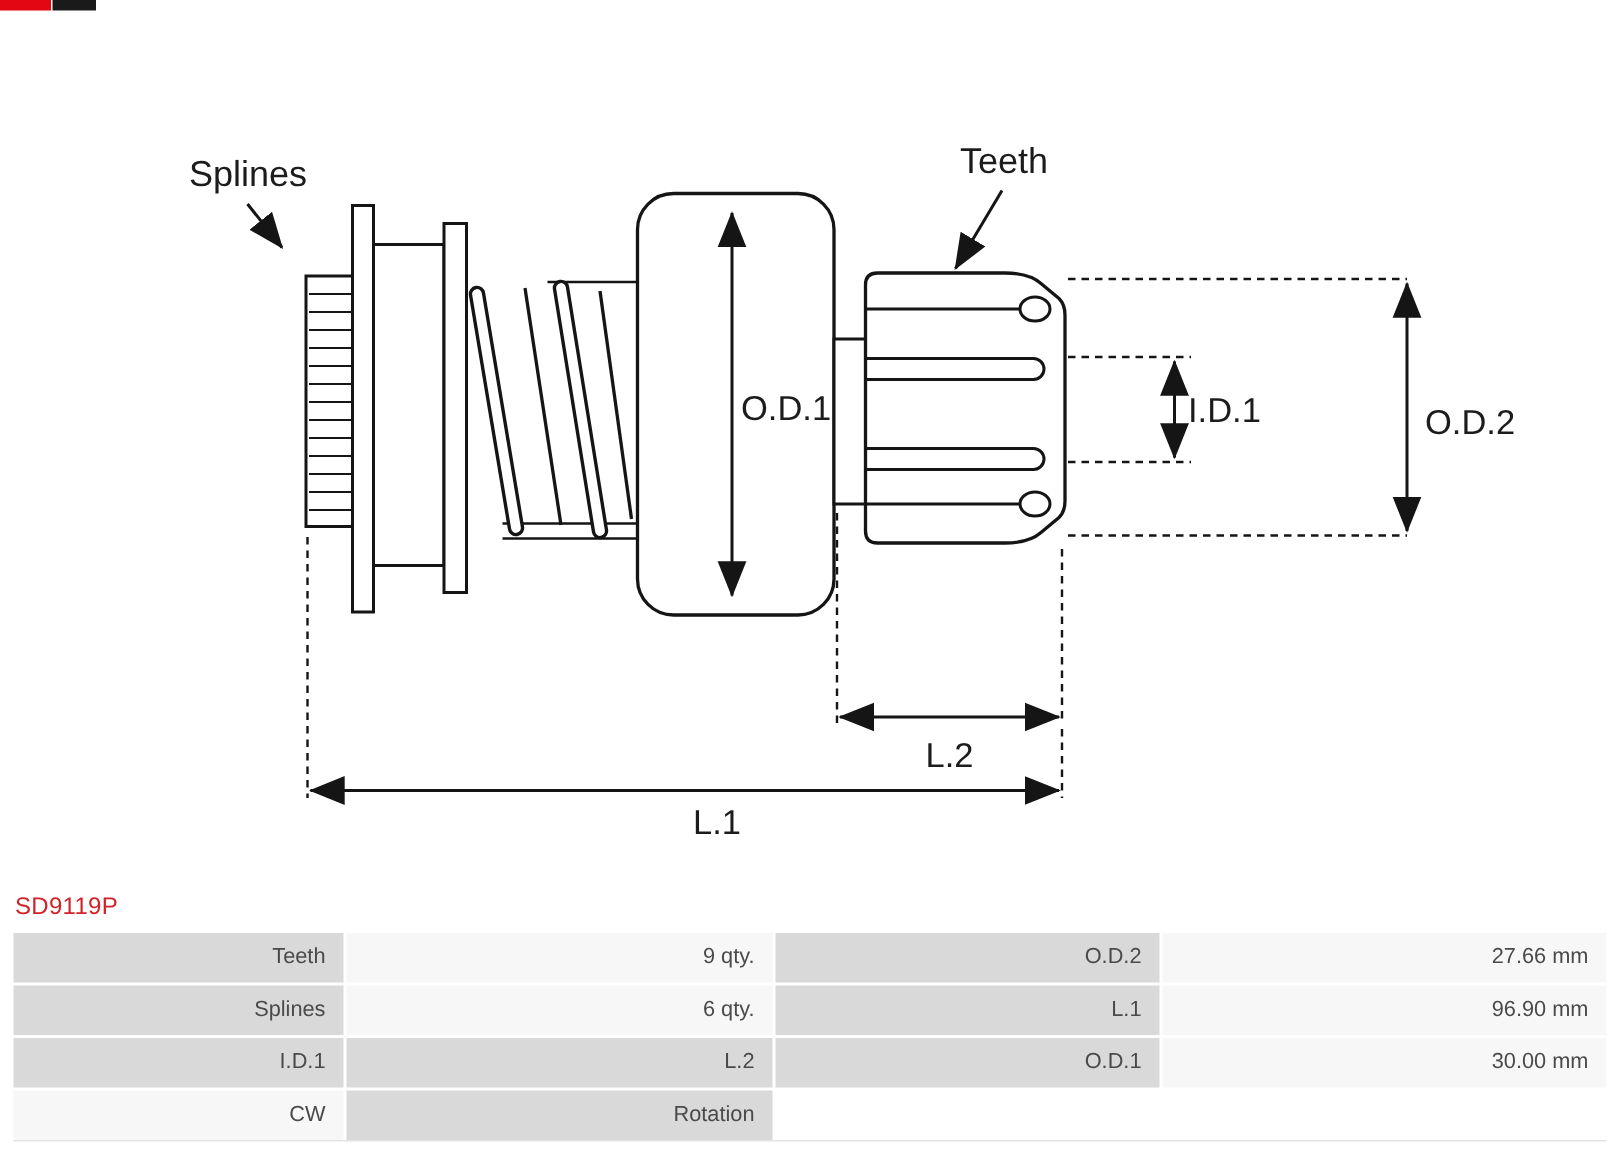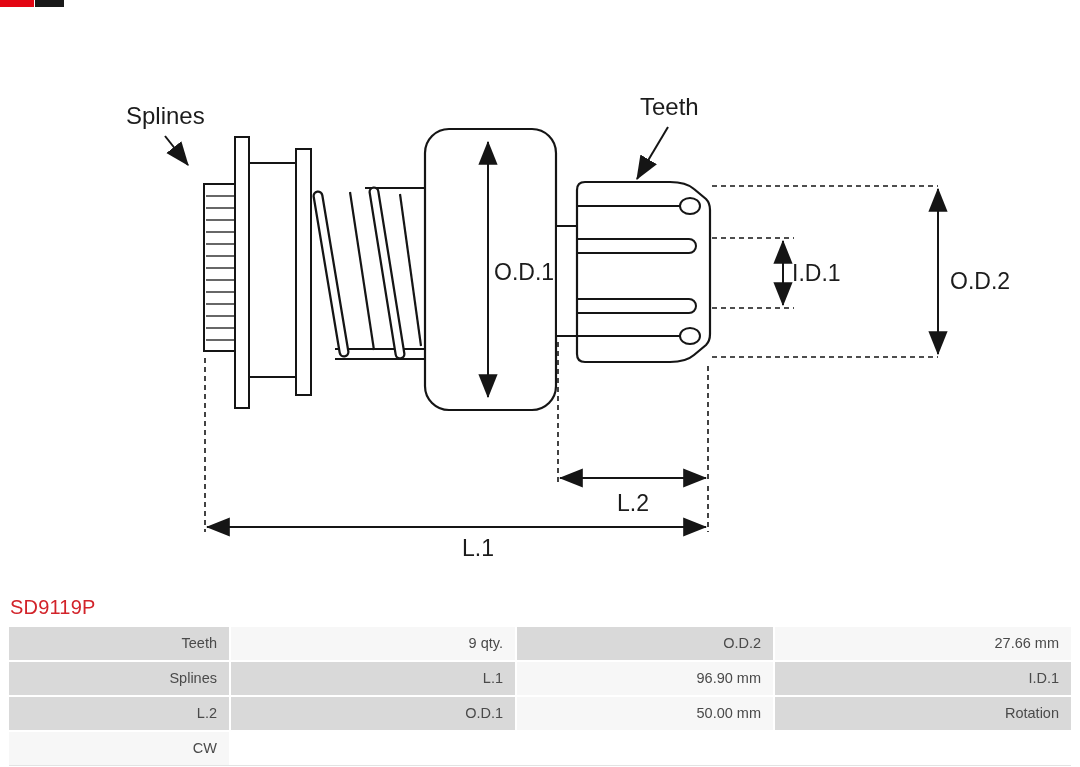--- a/index.html
+++ b/index.html
@@ -8,21 +8,21 @@
 
   .logo-strip { position:absolute; top:0; left:0; display:flex; gap:1px; }
   .logo-strip .seg { height:7px; }
   .logo-strip .seg.red  { width:34px; background:#e30613; }
   .logo-strip .seg.dark { width:29px; background:#1a1a1a; }
 
   svg.drawing { display:block; width:1080px; height:578px; }
   svg.drawing text { font-family:"Liberation Sans", sans-serif; font-size:23px; fill:#1c1c1c; }
   svg.drawing text.big { font-size:24px; }
 
-  .part-number { margin:18px 0 8px 10px; font-size:20px; color:#d2232a; letter-spacing:0.2px; }
+  .part-number { margin:18px 0 8px 10px; font-size:16px; color:#d2232a; letter-spacing:0.2px; }
 
   .spec-table { margin:0 9px; display:grid; grid-template-columns:220px 284px 256px 1fr;
                 gap:2px; background:#ffffff; border-bottom:1px solid #e3e3e3; }
   .spec-table .cell { height:33px; line-height:33px; font-size:14.5px; color:#4a4a4a;
                       text-align:right; padding:0 12px; white-space:nowrap; }
   .spec-table .lab { background:#d9d9d9; }
   .spec-table .val { background:#f7f7f7; }
 </style>
 </head>
 <body>
@@ -129,23 +129,24 @@
 
 <div class="part-number">SD9119P</div>
 
 <div class="spec-table">
   <div class="cell lab">Teeth</div>
   <div class="cell val">9 qty.</div>
   <div class="cell lab">O.D.2</div>
   <div class="cell val">27.66 mm</div>
 
   <div class="cell lab">Splines</div>
+  <div class="cell val">6 qty.</div>
   <div class="cell lab">L.1</div>
   <div class="cell val">96.90 mm</div>
 
   <div class="cell lab">I.D.1</div>
   <div class="cell lab">L.2</div>
 
   <div class="cell lab">O.D.1</div>
-  <div class="cell val">50.00 mm</div>
+  <div class="cell val">30.00 mm</div>
+  <div class="cell val">CW</div>
   <div class="cell lab">Rotation</div>
-  <div class="cell val">CW</div>
 </div>
 
 </body></html>

